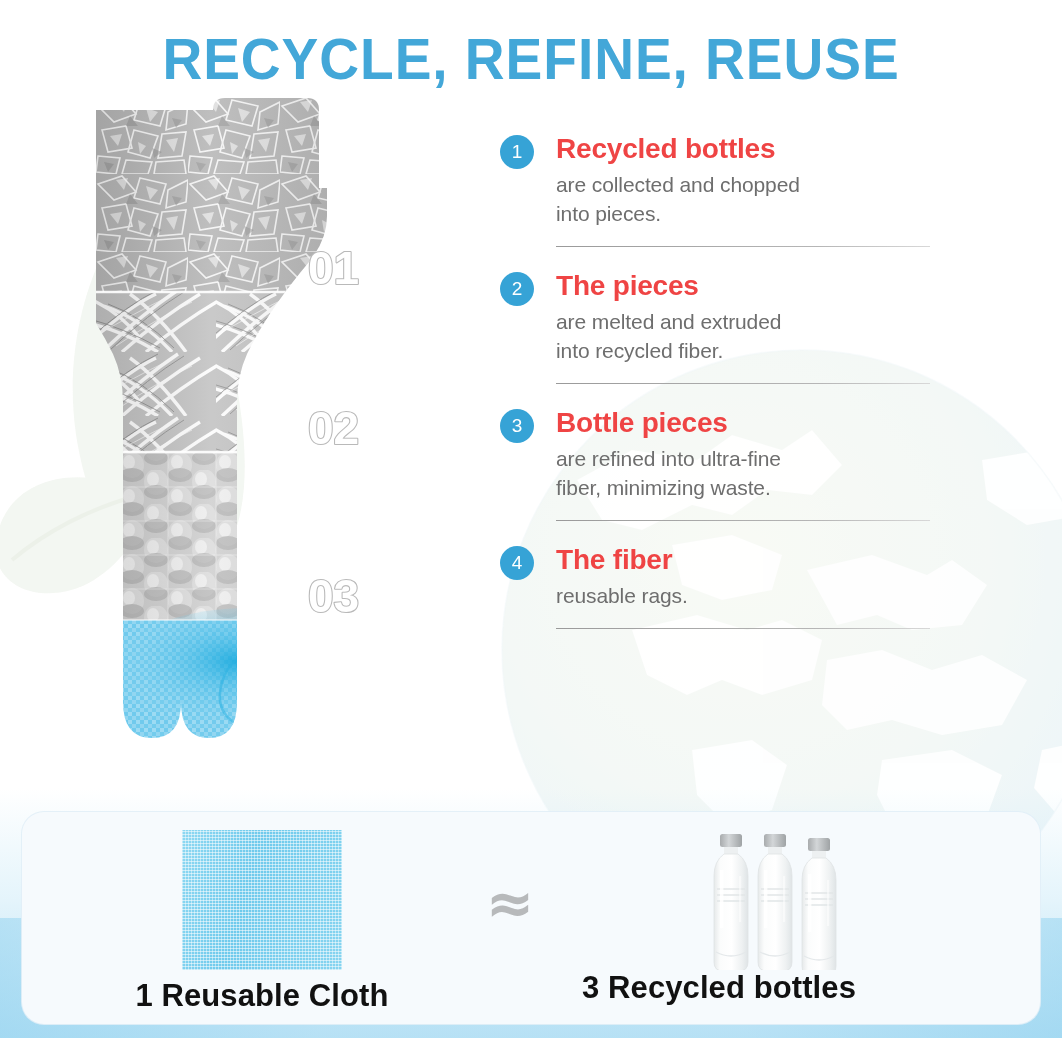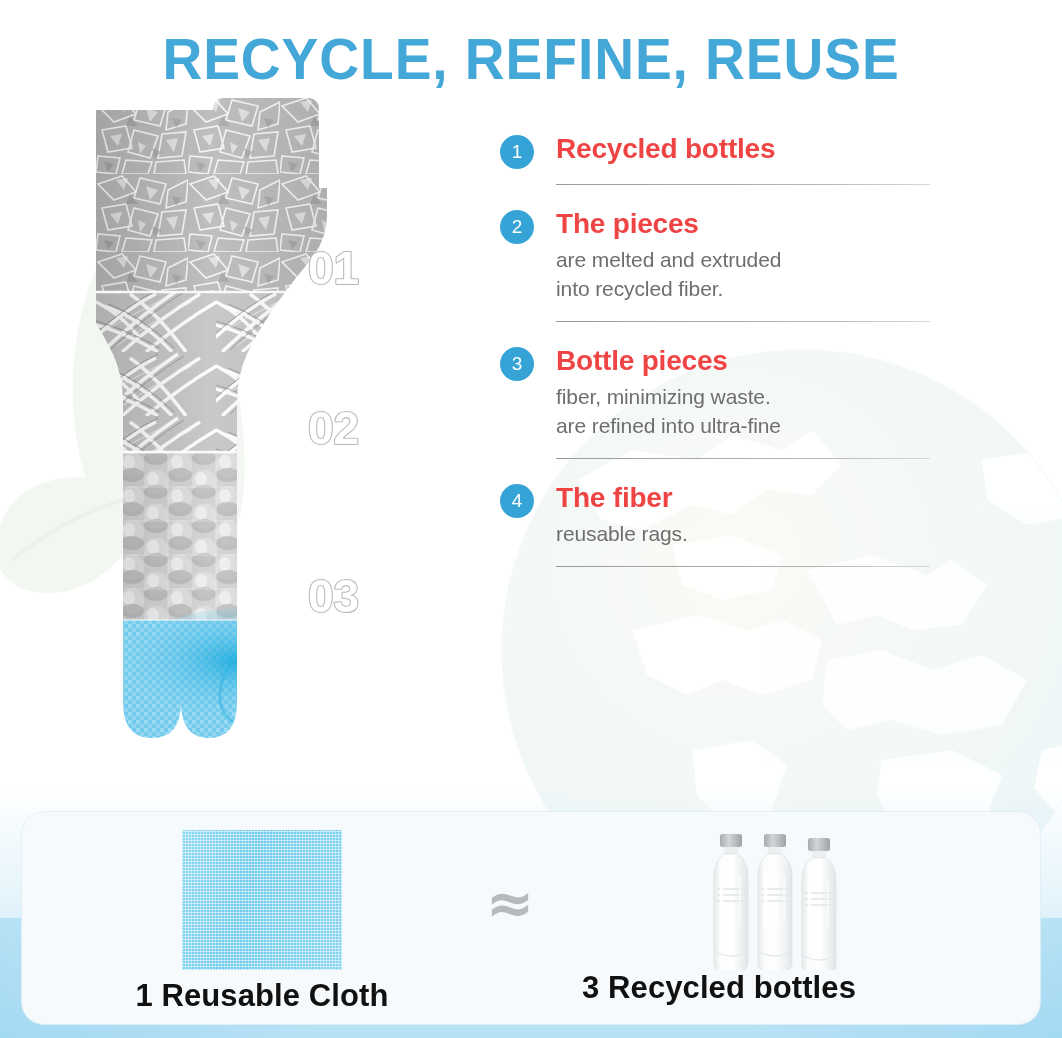--- a/index.html
+++ b/index.html
@@ -313,39 +313,43 @@
       <text class="band-num" x="212" y="516">03</text>
       <text class="band-num on-blue" x="212" y="652">04</text>
     </svg>
   </div>
 
   <div id="steps">
 
     <div class="step">
       <div class="badge">1</div>
       <div class="step-title">Recycled bottles</div>
+      <div class="step-body">
+        <span class="ln">are collected and chopped</span>
+        <span class="ln">into pieces.</span>
+      </div>
     </div>
     <div class="step-sep" style="margin-top:18px;margin-bottom:22px;"></div>
 
     <div class="step">
       <div class="badge">2</div>
       <div class="step-title">The pieces</div>
       <div class="step-body">
         <span class="ln">are melted and extruded</span>
         <span class="ln">into recycled fiber.</span>
       </div>
     </div>
     <div class="step-sep" style="margin-top:18px;margin-bottom:22px;"></div>
 
     <div class="step">
       <div class="badge">3</div>
       <div class="step-title">Bottle pieces</div>
       <div class="step-body">
+        <span class="ln">are refined into ultra-fine</span>
         <span class="ln">fiber, minimizing waste.</span>
-        <span class="ln">are refined into ultra-fine</span>
       </div>
     </div>
     <div class="step-sep" style="margin-top:18px;margin-bottom:22px;"></div>
 
     <div class="step">
       <div class="badge">4</div>
       <div class="step-title">The fiber</div>
       <div class="step-body">
         <span class="ln">reusable rags.</span>
       </div>

